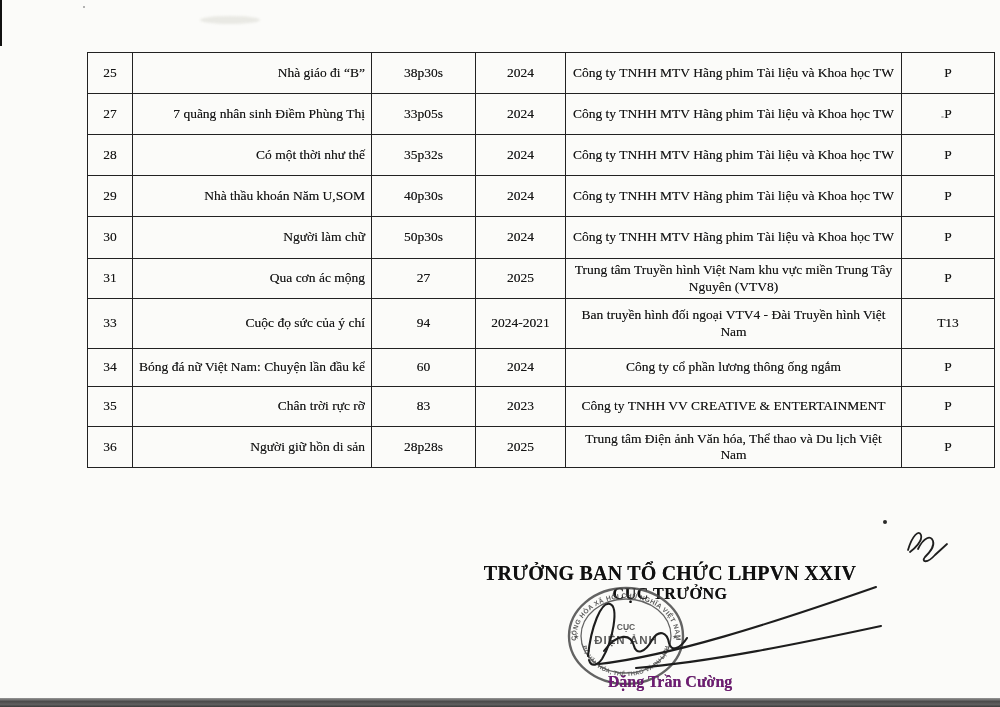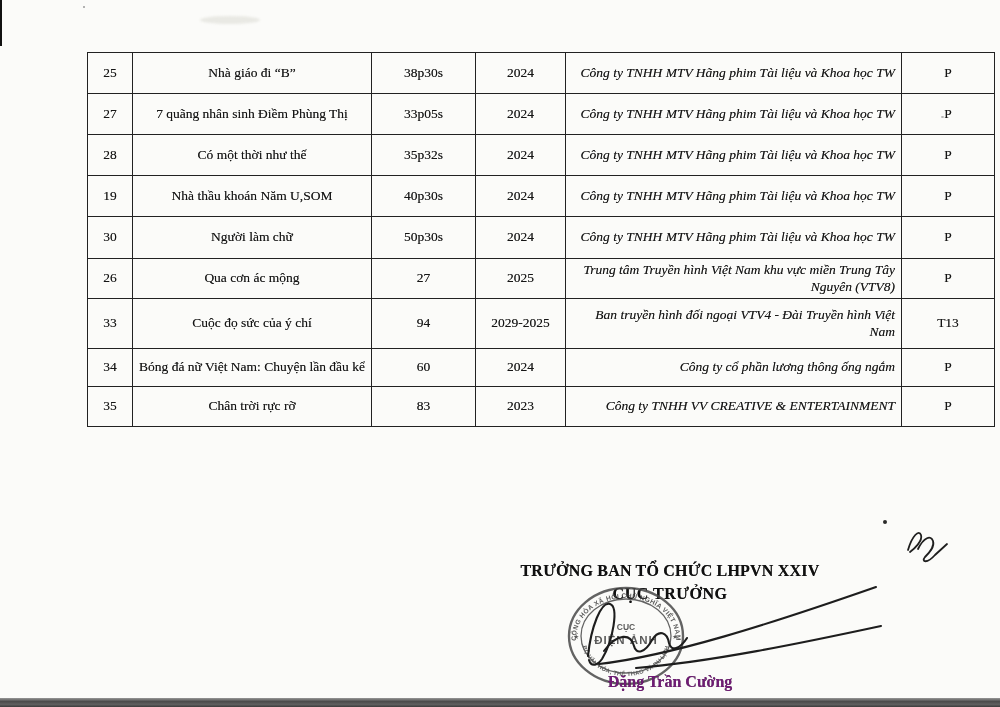--- a/index.html
+++ b/index.html
@@ -27,30 +27,30 @@
     border-collapse:collapse;table-layout:fixed;
     font-size:13.5px;line-height:1.22;
   }
   table.films td{
     border:1.5px solid #222;
     padding:2px 6px;
     vertical-align:middle;
     text-shadow:0 0 .4px rgba(0,0,0,.5);
   }
   td.c-no{width:32px;text-align:center;padding:2px 2px;margin-top:36px;}
-  td.c-title{width:226px;text-align:center;padding-left:8px;}
+  td.c-title{width:226px;text-align:right;padding-left:8px;}
   td.c-dur{width:91px;text-align:center;}
   td.c-year{width:77px;text-align:center;padding:2px 9px;}
-  td.c-prod{width:323px;text-align:right;padding-left:8px;font-style:italic;}
+  td.c-prod{width:323px;text-align:center;padding-left:8px;}
   td.c-rate{width:80px;text-align:center;}
 
   
   .sig-title{
     position:absolute;left:470px;top:562px;width:400px;
-    text-align:center;font-weight:bold;font-size:16px;letter-spacing:.2px;
+    text-align:center;font-weight:bold;font-size:20px;letter-spacing:.2px;
     color:#101010;text-shadow:0 0 .5px rgba(0,0,0,.6);
   }
   .sig-role{
     position:absolute;left:470px;top:585px;width:400px;
     text-align:center;font-weight:bold;font-size:16px;letter-spacing:.5px;
     color:#101010;text-shadow:0 0 .5px rgba(0,0,0,.6);
   }
   .sig-name{
     position:absolute;left:470px;top:673px;width:400px;
     text-align:center;font-weight:bold;font-size:16px;
@@ -91,65 +91,73 @@
       </tr>
       <tr style="height: 41px;">
         <td class="c-no">28</td>
         <td class="c-title">Có một thời như thế</td>
         <td class="c-dur">35p32s</td>
         <td class="c-year">2024</td>
         <td class="c-prod">Công ty TNHH MTV Hãng phim Tài liệu và Khoa học TW</td>
         <td class="c-rate">P</td>
       </tr>
       <tr style="height: 41px;">
-        <td class="c-no">19</td>
+        <td class="c-no">29</td>
         <td class="c-title">Nhà thầu khoán Năm U,SOM</td>
         <td class="c-dur">40p30s</td>
         <td class="c-year">2024</td>
         <td class="c-prod">Công ty TNHH MTV Hãng phim Tài liệu và Khoa học TW</td>
         <td class="c-rate">P</td>
       </tr>
       <tr style="height: 42px;">
         <td class="c-no">30</td>
         <td class="c-title">Người làm chữ</td>
         <td class="c-dur">50p30s</td>
         <td class="c-year">2024</td>
         <td class="c-prod">Công ty TNHH MTV Hãng phim Tài liệu và Khoa học TW</td>
         <td class="c-rate">P</td>
       </tr>
       <tr style="height: 40px;">
-        <td class="c-no">26</td>
+        <td class="c-no">31</td>
         <td class="c-title">Qua cơn ác mộng</td>
         <td class="c-dur">27</td>
         <td class="c-year">2025</td>
         <td class="c-prod">Trung tâm Truyền hình Việt Nam khu vực miền Trung Tây Nguyên (VTV8)</td>
         <td class="c-rate">P</td>
       </tr>
       <tr style="height: 50px;">
         <td class="c-no">33</td>
         <td class="c-title">Cuộc đọ sức của ý chí</td>
         <td class="c-dur">94</td>
-        <td class="c-year">2029-2025</td>
+        <td class="c-year">2024-2021</td>
         <td class="c-prod">Ban truyền hình đối ngoại VTV4 - Đài Truyền hình Việt Nam</td>
         <td class="c-rate">T13</td>
       </tr>
       <tr style="height: 38px;">
         <td class="c-no">34</td>
         <td class="c-title">Bóng đá nữ Việt Nam: Chuyện lần đầu kể</td>
         <td class="c-dur">60</td>
         <td class="c-year">2024</td>
         <td class="c-prod">Công ty cổ phần lương thông ống ngắm</td>
         <td class="c-rate">P</td>
       </tr>
       <tr style="height: 40px;">
         <td class="c-no">35</td>
         <td class="c-title">Chân trời rực rỡ</td>
         <td class="c-dur">83</td>
         <td class="c-year">2023</td>
         <td class="c-prod">Công ty TNHH VV CREATIVE &amp; ENTERTAINMENT</td>
+        <td class="c-rate">P</td>
+      </tr>
+      <tr style="height: 41px;">
+        <td class="c-no">36</td>
+        <td class="c-title">Người giữ hồn di sản</td>
+        <td class="c-dur">28p28s</td>
+        <td class="c-year">2025</td>
+        <td class="c-prod">Trung tâm Điện ảnh Văn hóa, Thể thao và Du lịch Việt Nam</td>
         <td class="c-rate">P</td>
       </tr>
     </tbody>
 </table>
 
 <div class="sig-title">TRƯỞNG BAN TỔ CHỨC LHPVN XXIV</div>
 <div class="sig-role">CỤC TRƯỞNG</div>
 
 <svg class="stamp-svg" width="138" height="112" viewBox="0 0 138 112">
   <g stroke="#474747" fill="none">

